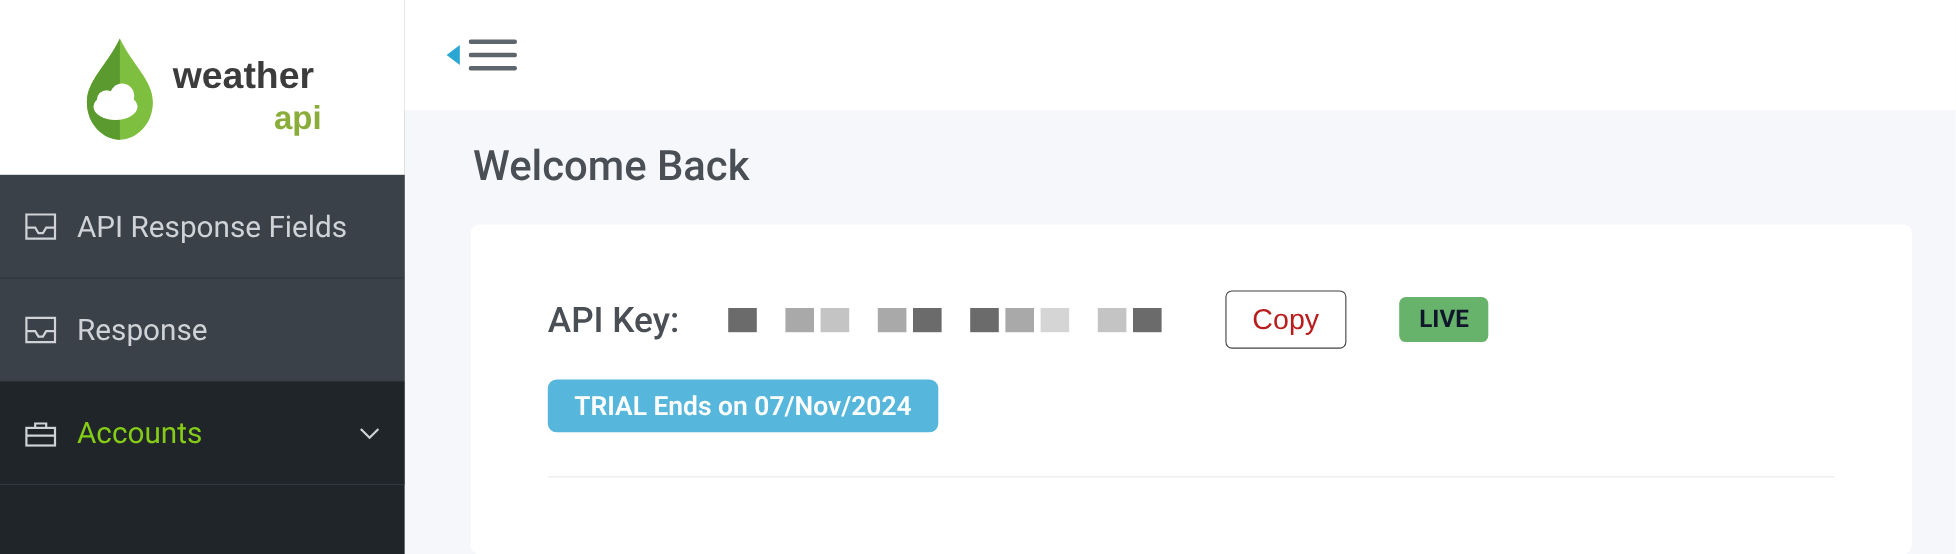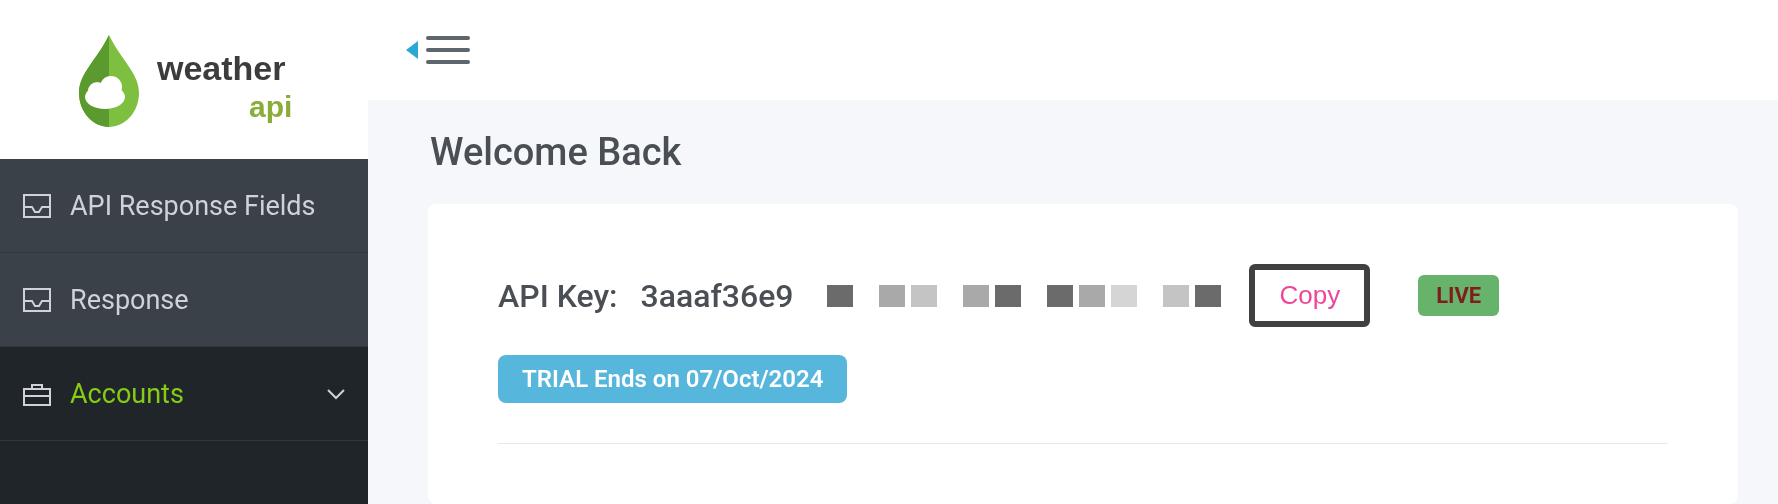--- a/index.html
+++ b/index.html
@@ -47,26 +47,26 @@
   .key-label-text { margin-right: 10px; }
   .redact-group { display: flex; gap: 26px; align-items: center; }
   .redact { display: flex; gap: 6px; }
   .blk { width: 26px; height: 22px; display: inline-block; }
   .c2 { background: #a9a9a9; }
   .c3 { background: #c4c4c4; }
   .c4 { background: #6b6b6b; }
   .c5 { background: #d5d5d5; }
 
   .copy-btn {
-    border: 6px solid #404040; background: #ffffff; color: #ec4899;
-    font-size: 26px; padding: 10px 24px; border-radius: 6px; cursor: pointer;
+    border: 1px solid #404040; background: #ffffff; color: #b91c1c;
+    font-size: 26px; padding: 10px 24px; border-radius: 6px; cursor: pointer; margin-left: 30px;
   }
 
   .live-badge {
-    background: #68b36b; color: #7f1d1d; font-size: 22px; font-weight: 700;
+    background: #68b36b; color: #0f172a; font-size: 22px; font-weight: 700;
     padding: 8px 18px; border-radius: 6px; margin-left: 20px;
   }
 
   .trial-badge {
     display: inline-block; margin-top: 28px;
     background: #57b6db; color: #ffffff; font-size: 24px; font-weight: 600;
     padding: 10px 24px; border-radius: 8px;
   }
 
   .divider { border-top: 1px solid #e6e9ec; margin-top: 40px; }
@@ -135,21 +135,20 @@
         </svg>
       </div>
     </div>
 
     <h1 class="page-title">Welcome Back</h1>
 
     <section class="card">
       <div class="key-row">
         <div class="key-label-chunk">
           <span class="key-label-text">API Key:</span>
-          <span>3aaaf36e9</span>
           <span style="width:8px"></span>
           <span class="redact-group">
             <span class="redact">
                 <span class="blk c4"></span>
               </span>
             <span class="redact">
                 <span class="blk c2"></span>
                 <span class="blk c3"></span>
               </span>
             <span class="redact">
@@ -167,19 +166,19 @@
               </span>
           </span>
         </div>
 
         <button class="copy-btn">Copy</button>
 
         <span class="live-badge">LIVE</span>
       </div>
 
       <div>
-        <span class="trial-badge">TRIAL Ends on 07/Oct/2024</span>
+        <span class="trial-badge">TRIAL Ends on 07/Nov/2024</span>
       </div>
 
       <div class="divider"></div>
     </section>
   </main>
 </div>
 
 </body></html>

